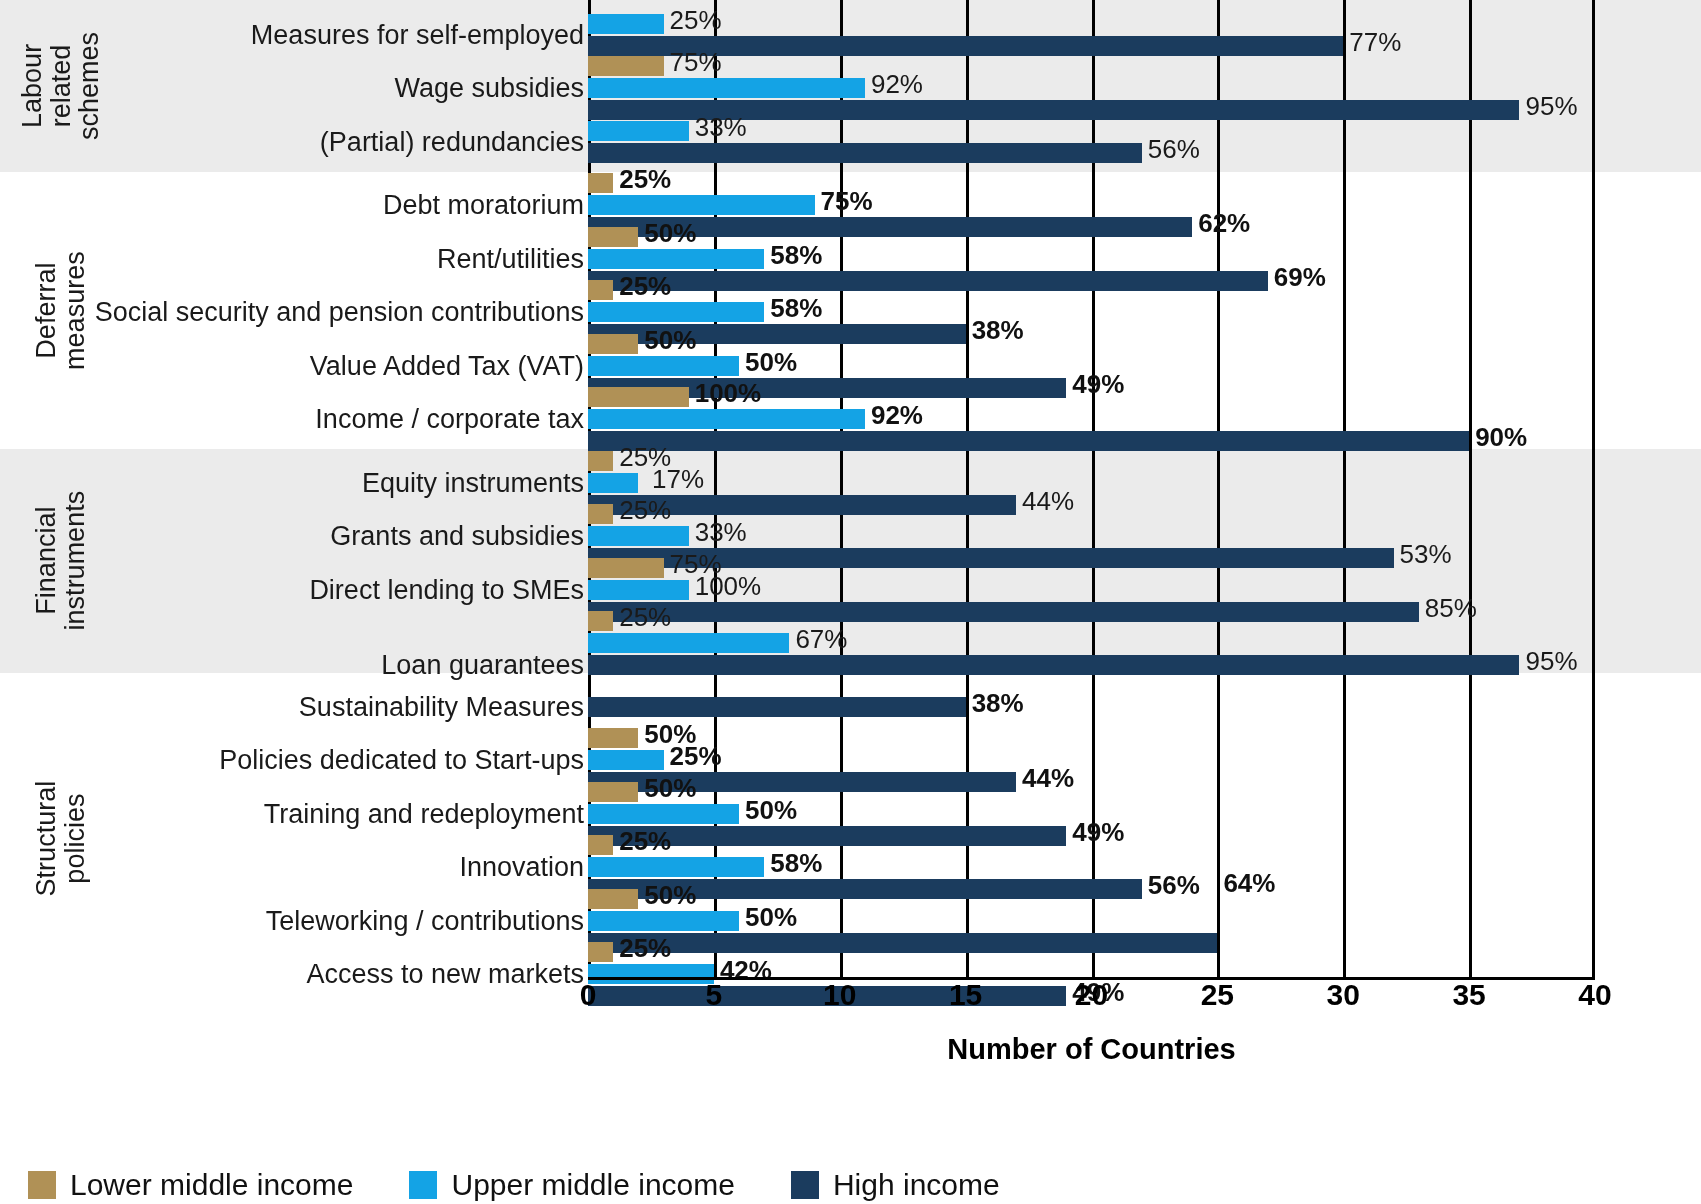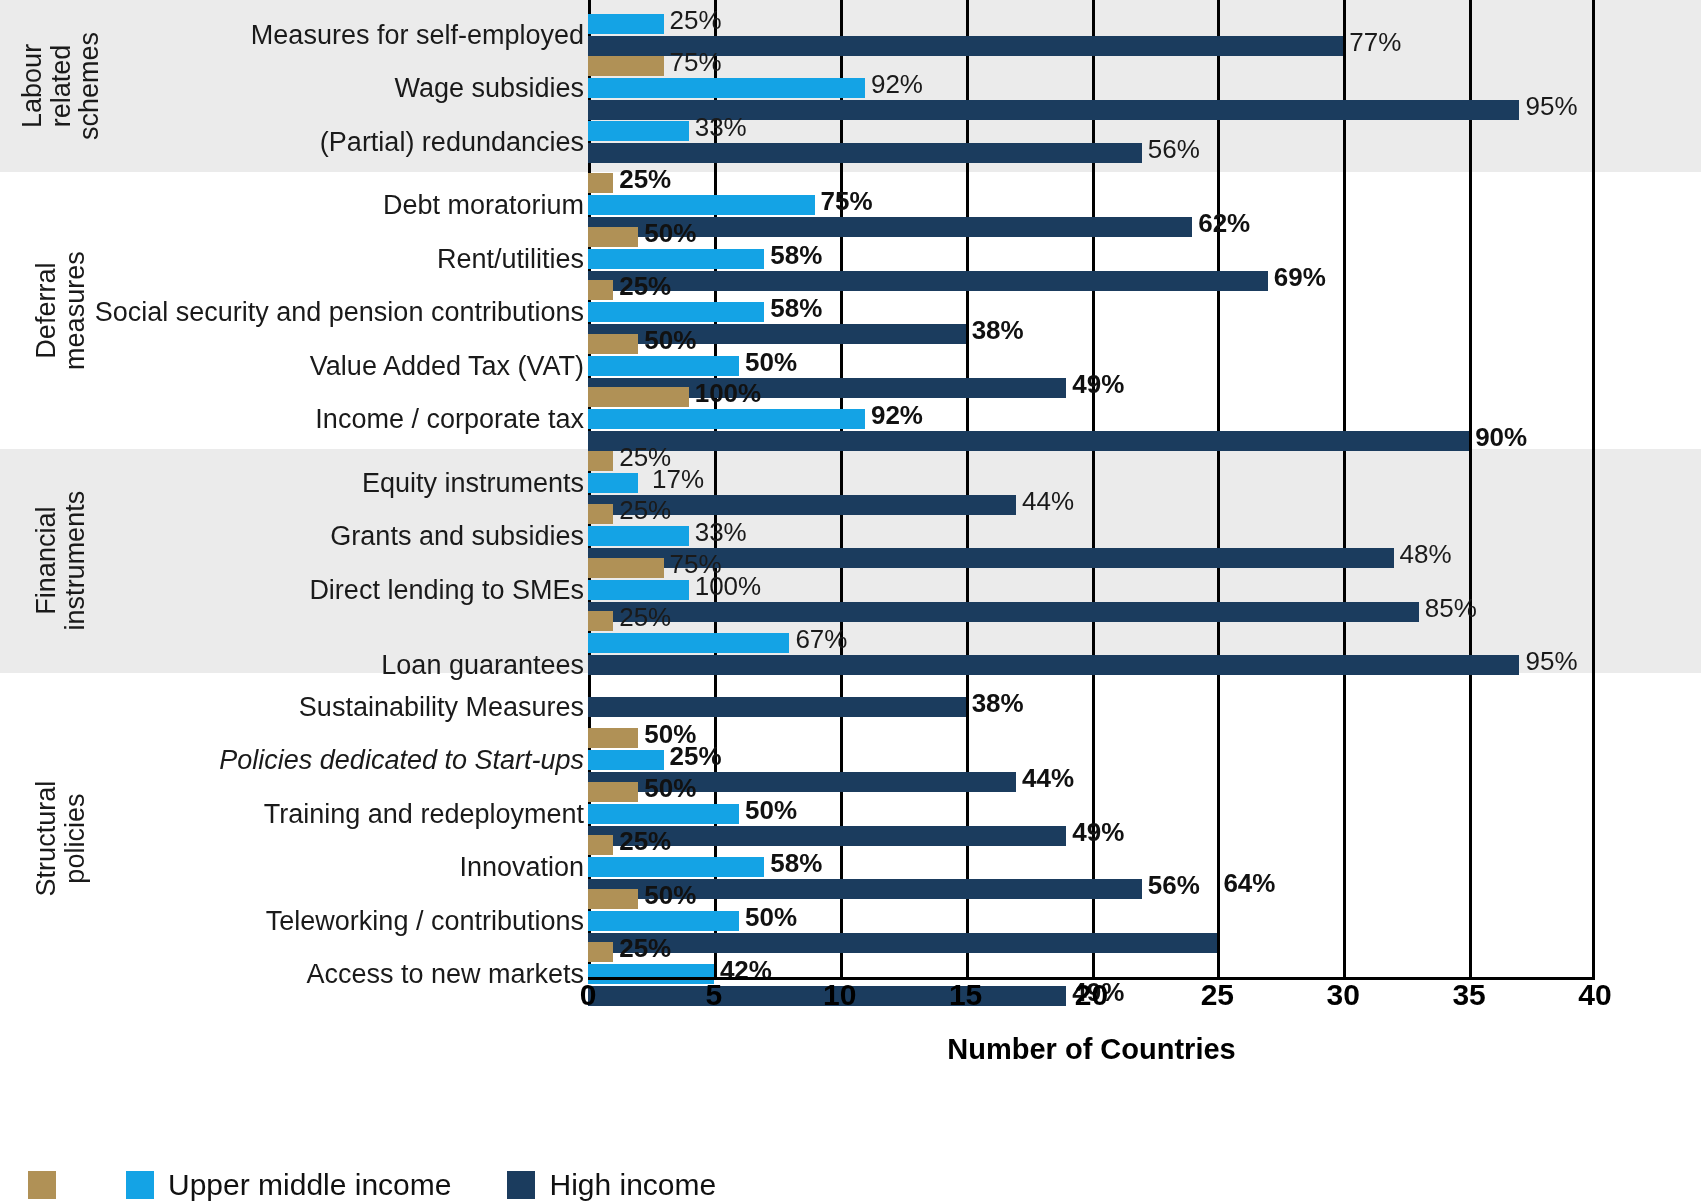--- a/index.html
+++ b/index.html
@@ -131,21 +131,21 @@
       <div class="cat-label" style="top: 205.25px;">Debt moratorium</div>
       <div class="cat-label" style="top: 258.75px;">Rent/utilities</div>
       <div class="cat-label" style="top: 312.25px;">Social security and pension contributions</div>
       <div class="cat-label" style="top: 365.75px;">Value Added Tax (VAT)</div>
       <div class="cat-label" style="top: 419.25px;">Income / corporate tax</div>
       <div class="cat-label" style="top: 482.75px;">Equity instruments</div>
       <div class="cat-label" style="top: 536.25px;">Grants and subsidies</div>
       <div class="cat-label" style="top: 589.75px;">Direct lending to SMEs</div>
       <div class="cat-label" style="top: 665px;">Loan guarantees</div>
       <div class="cat-label" style="top: 706.75px;">Sustainability Measures</div>
-      <div class="cat-label" style="top: 760.25px; font-style: italic;">Policies dedicated to Start-ups</div>
+      <div class="cat-label" style="top: 760.25px;">Policies dedicated to Start-ups</div>
       <div class="cat-label" style="top: 813.75px;">Training and redeployment</div>
       <div class="cat-label" style="top: 867.25px;">Innovation</div>
       <div class="cat-label" style="top: 920.75px;">Teleworking / contributions</div>
       <div class="cat-label" style="top: 974.25px;">Access to new markets</div>
     </div>
 
   <div id="plot">
     <div id="gridlines">
         <div class="gridline" style="left: 0px;"></div>
         <div class="gridline" style="left: 125.875px;"></div>
@@ -206,21 +206,21 @@
         <div class="bar-label" style="left: 31.175px; top: 456.75px;">25%</div>
         <div class="bar umi" style="left: 0px; top: 472.75px; width: 50.35px; height: 20px;"></div>
         <div class="bar-label" style="left: 64px; top: 478.75px;">17%</div>
         <div class="bar hi" style="left: 0px; top: 494.75px; width: 427.975px; height: 20px;"></div>
         <div class="bar-label" style="left: 433.975px; top: 500.75px;">44%</div>
         <div class="bar lmi" style="left: 0px; top: 504.25px; width: 25.175px; height: 20px;"></div>
         <div class="bar-label" style="left: 31.175px; top: 510.25px;">25%</div>
         <div class="bar umi" style="left: 0px; top: 526.25px; width: 100.7px; height: 20px;"></div>
         <div class="bar-label" style="left: 106.7px; top: 532.25px;">33%</div>
         <div class="bar hi" style="left: 0px; top: 548.25px; width: 805.6px; height: 20px;"></div>
-        <div class="bar-label" style="left: 811.6px; top: 554.25px;">48%</div>
+        <div class="bar-label" style="left: 811.6px; top: 554.25px;">53%</div>
         <div class="bar lmi" style="left: 0px; top: 557.75px; width: 75.525px; height: 20px;"></div>
         <div class="bar-label" style="left: 81.525px; top: 563.75px;">75%</div>
         <div class="bar umi" style="left: 0px; top: 579.75px; width: 100.7px; height: 20px;"></div>
         <div class="bar-label" style="left: 106.7px; top: 585.75px;">100%</div>
         <div class="bar hi" style="left: 0px; top: 601.75px; width: 830.775px; height: 20px;"></div>
         <div class="bar-label" style="left: 836.775px; top: 607.75px;">85%</div>
         <div class="bar lmi" style="left: 0px; top: 611.25px; width: 25.175px; height: 20px;"></div>
         <div class="bar-label" style="left: 31.175px; top: 617.25px;">25%</div>
         <div class="bar umi" style="left: 0px; top: 633.25px; width: 201.4px; height: 20px;"></div>
         <div class="bar-label" style="left: 207.4px; top: 639.25px;">67%</div>
@@ -272,20 +272,21 @@
       <div class="xtick" style="left: 1343.25px; top: 978px;">30</div>
       <div class="xtick" style="left: 1469.12px; top: 978px;">35</div>
       <div class="xtick" style="left: 1595px; top: 978px;">40</div>
     </div>
 
   <div id="xaxis-title">Number of Countries</div>
 
   <div id="legend">
       <div class="legend-item">
         <span class="legend-swatch" style="background: rgb(176, 145, 86);"></span>
+        <span class="legend-label">Lower middle income</span>
       </div>
       <div class="legend-item">
         <span class="legend-swatch" style="background: rgb(20, 163, 229);"></span>
         <span class="legend-label">Upper middle income</span>
       </div>
       <div class="legend-item">
         <span class="legend-swatch" style="background: rgb(27, 60, 94);"></span>
         <span class="legend-label">High income</span>
       </div>
     </div>

